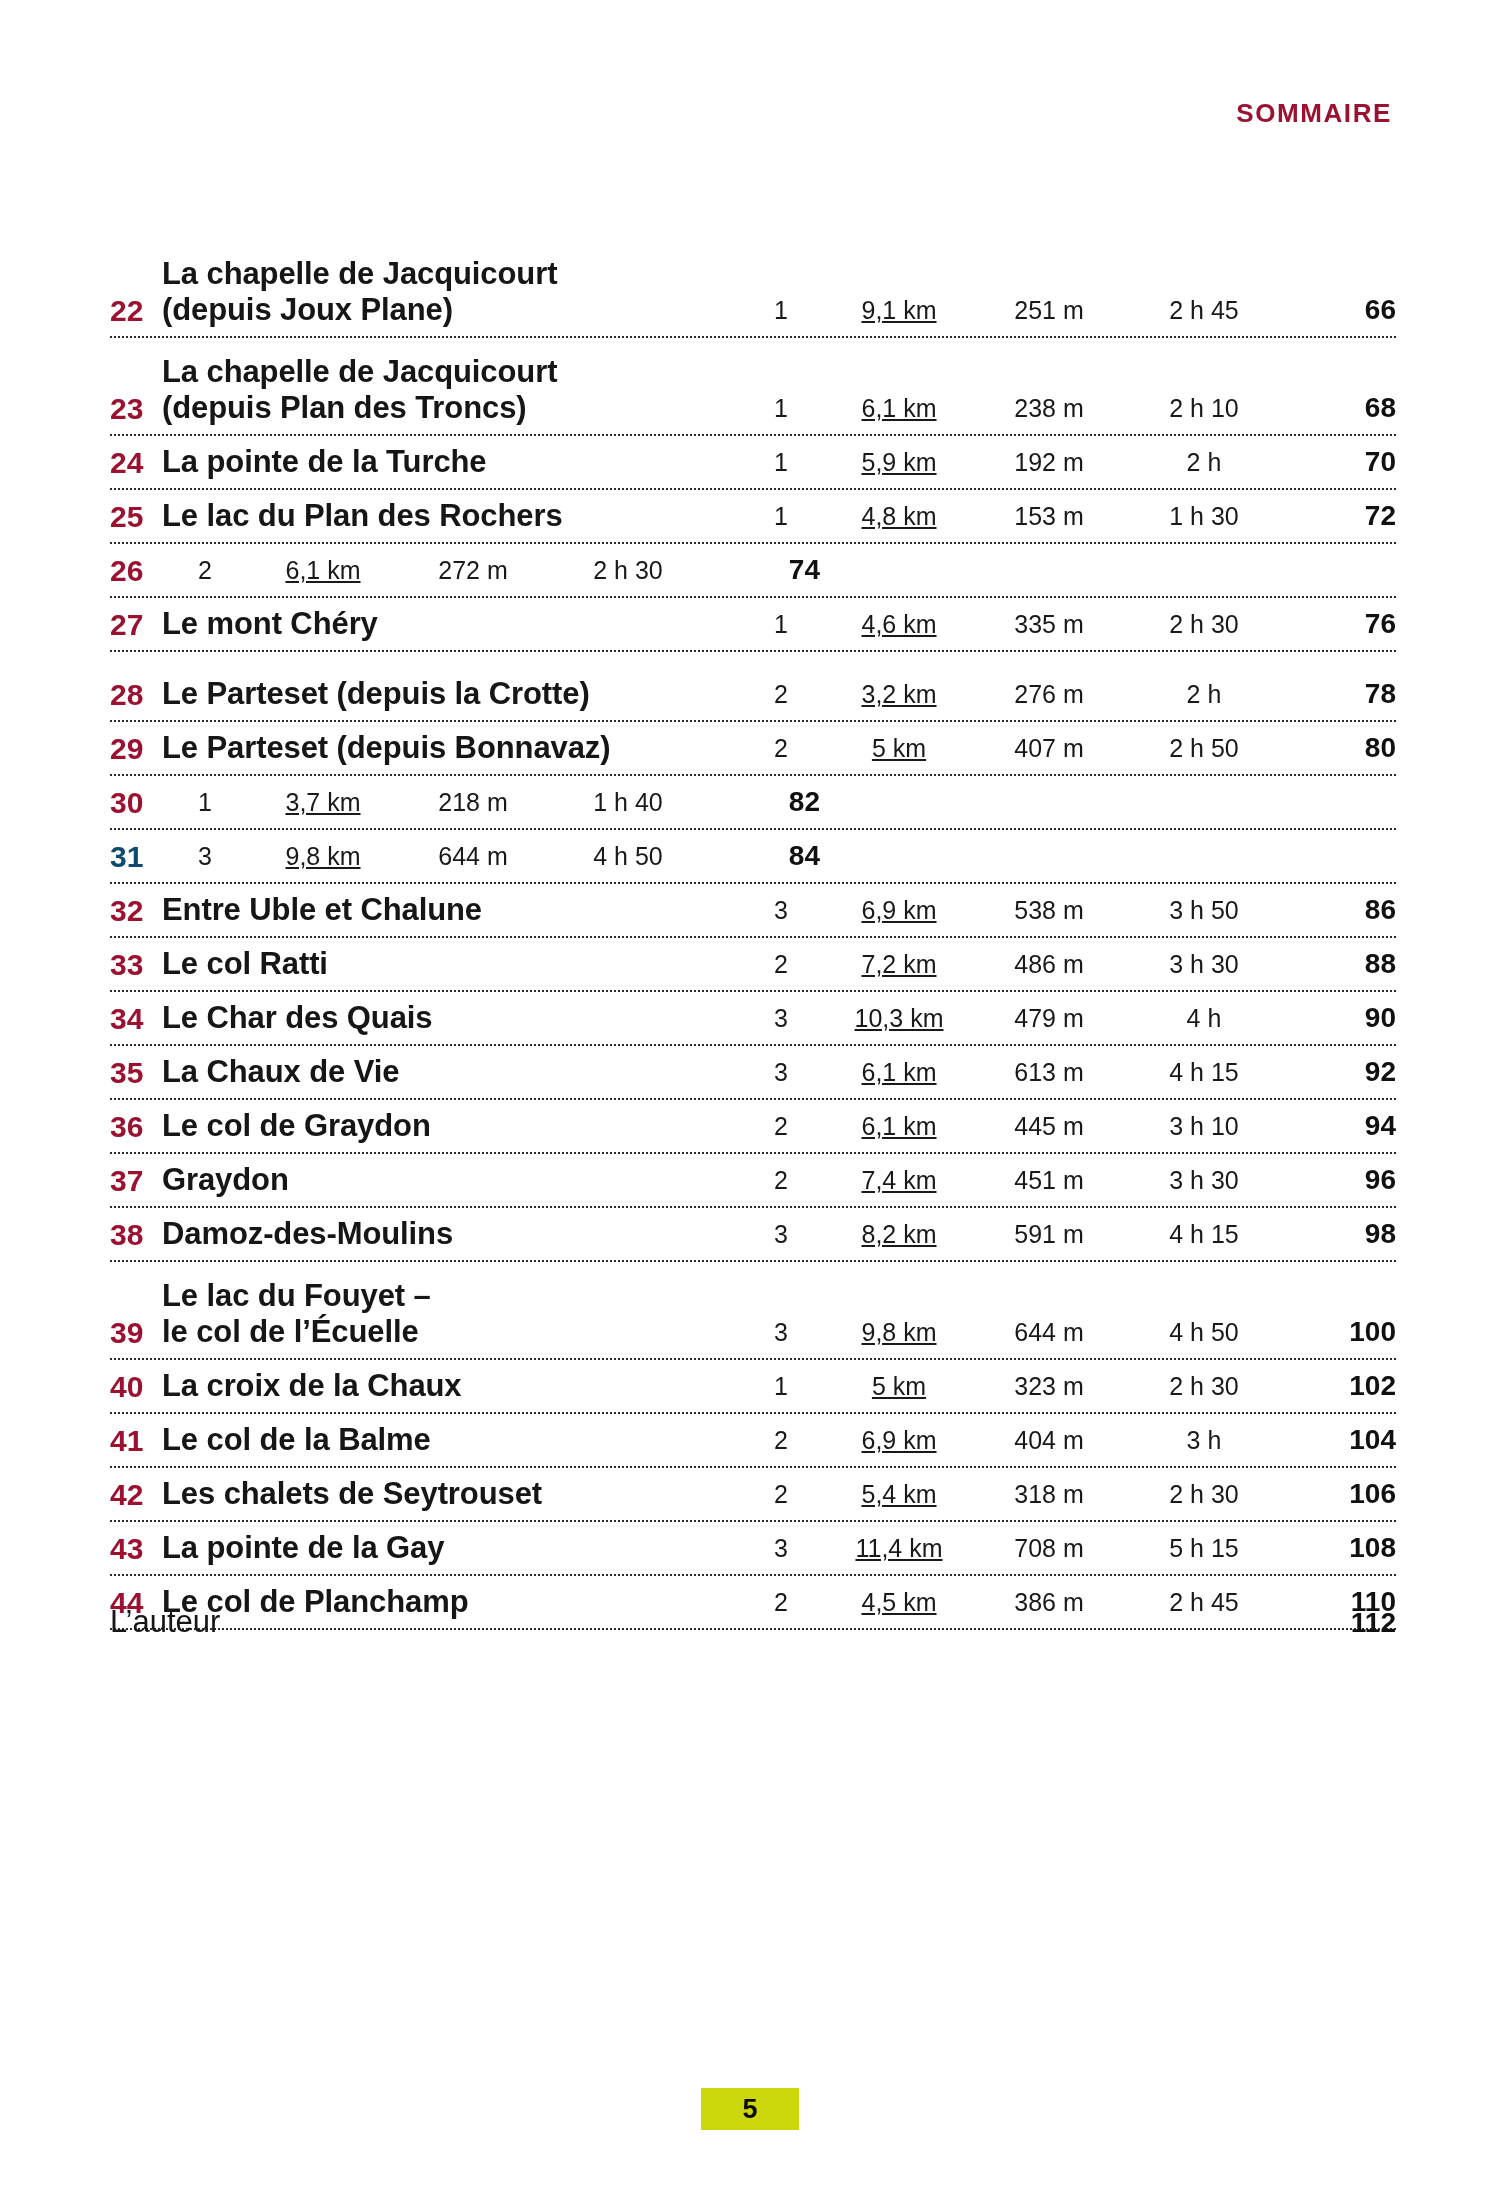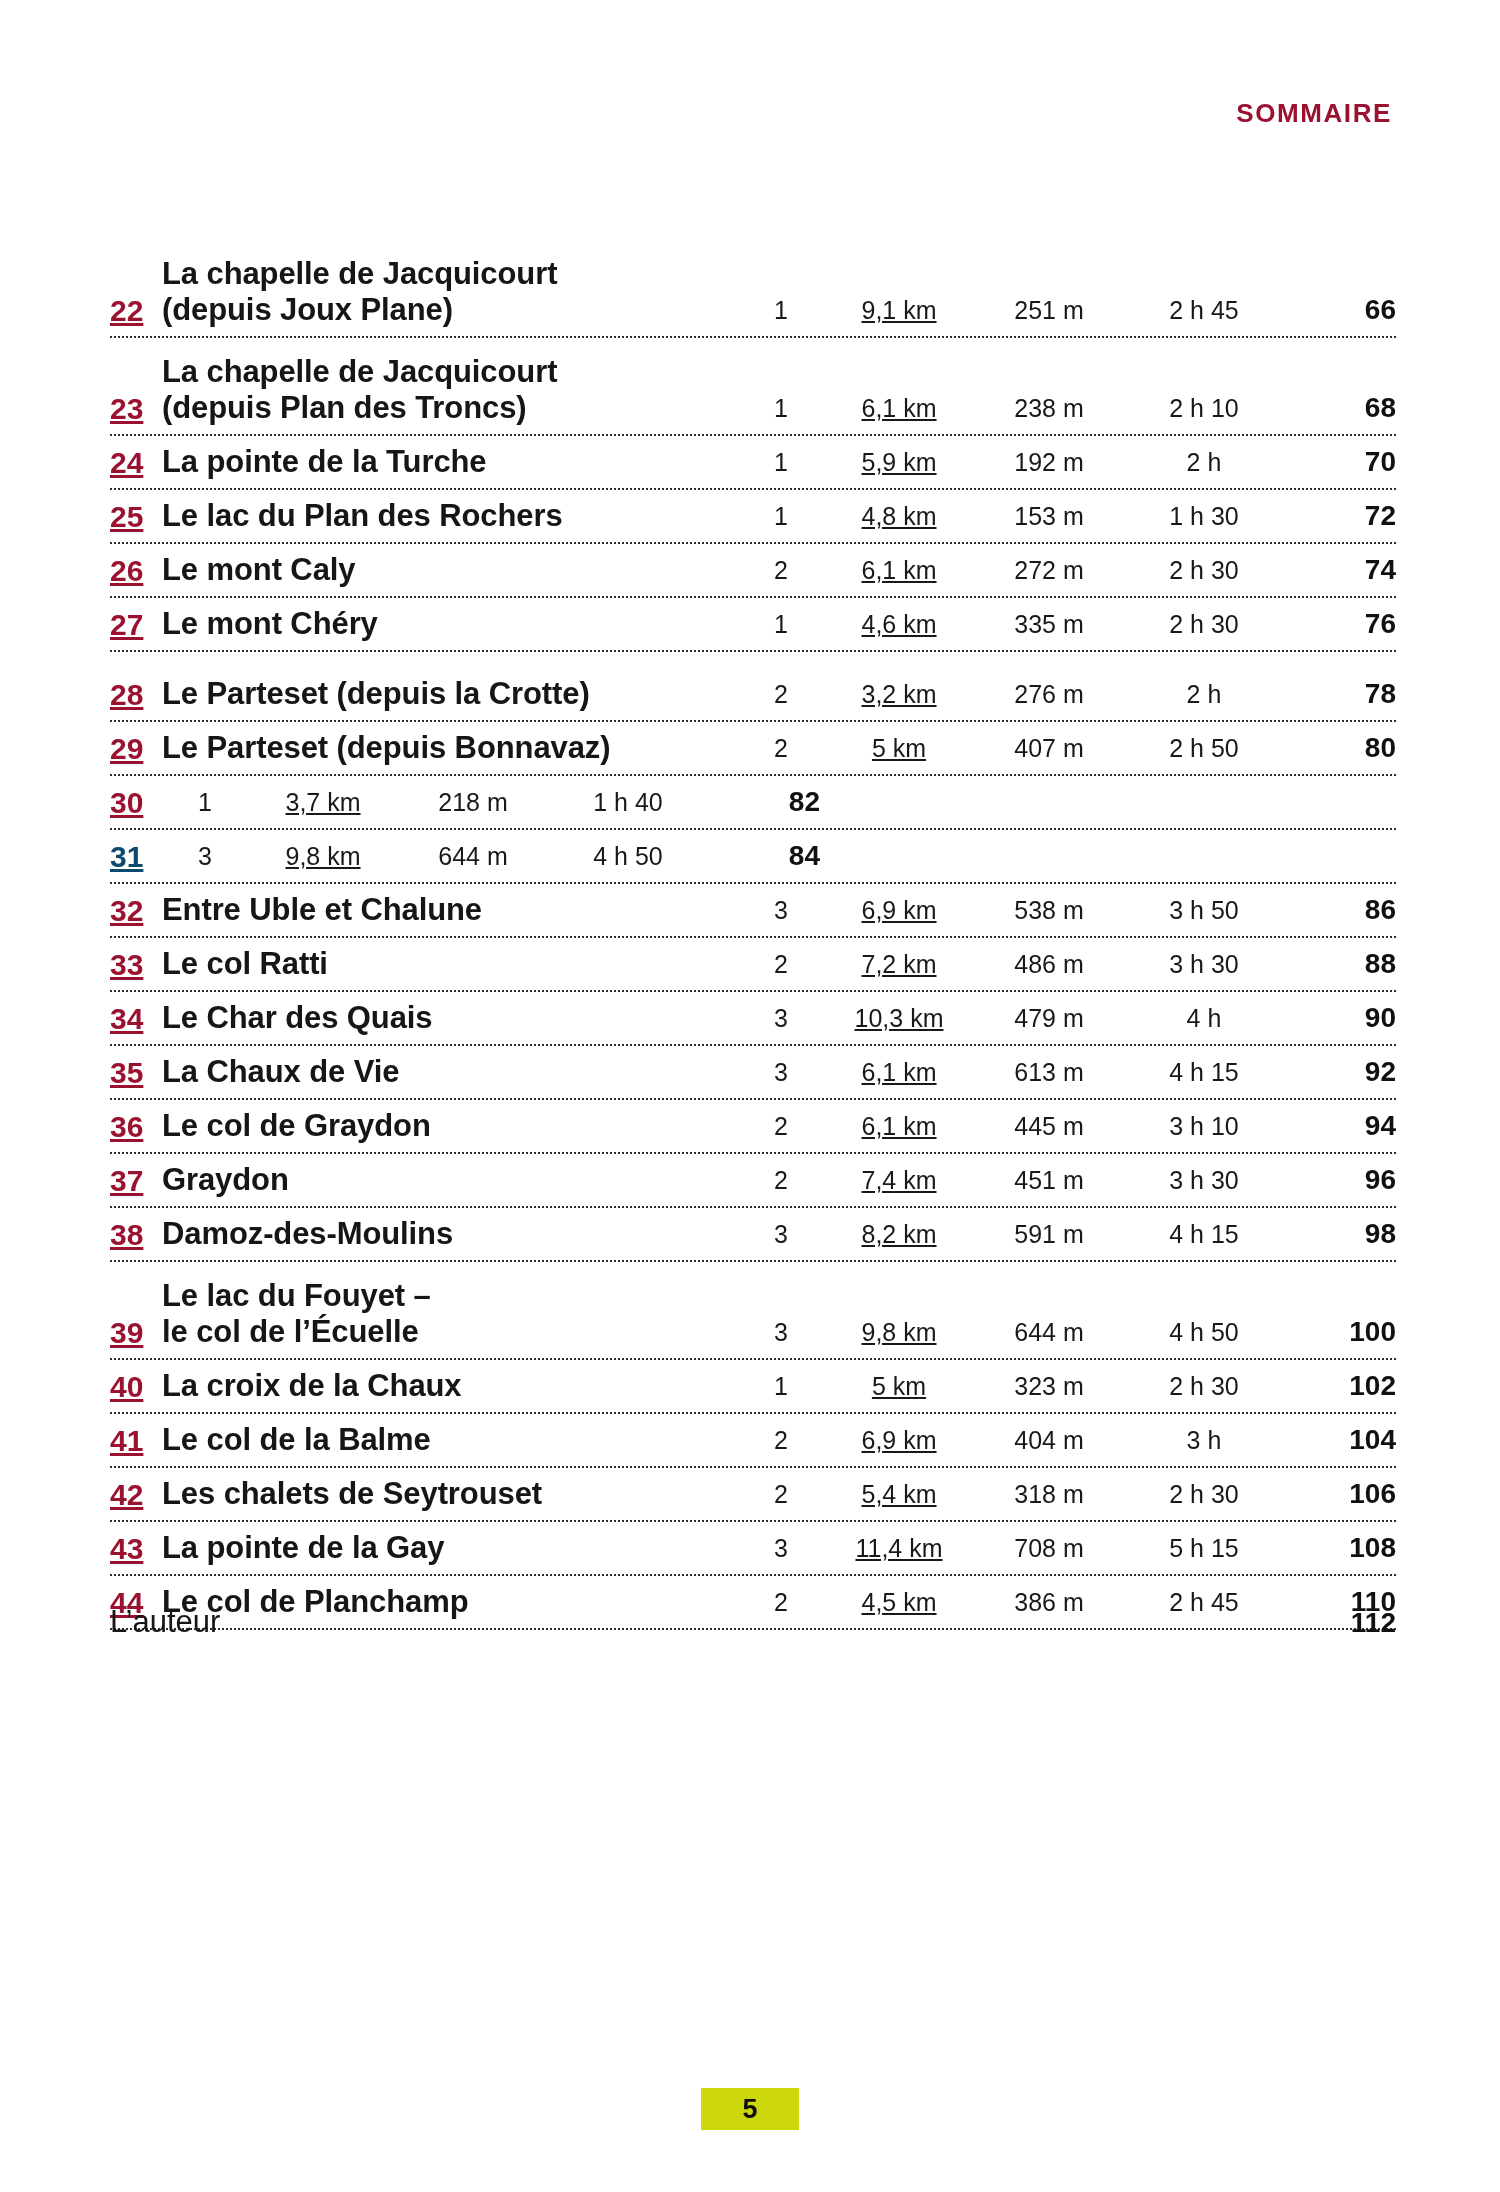--- a/index.html
+++ b/index.html
@@ -59,21 +59,20 @@
 
   .c-num {
     width: 52px;
     flex: 0 0 52px;
     color: #9B1231;
     font-size: 30px;
     font-weight: bold;
     line-height: 1.0;
     text-align: left;
     padding-bottom: 10px;
-    text-decoration: underline;
   }
 
   .c-title {
     flex: 1 1 auto;
     font-size: 31px;
     line-height: 1.16;
     color: #161616;
     padding-bottom: 8px;
     padding-right: 8px;
     letter-spacing: -0.1px;
@@ -231,23 +230,20 @@
           <div class="c-diff">1</div>
           <div class="c-dist">4,8 km</div>
           <div class="c-elev">153 m</div>
           <div class="c-time">1 h 30</div>
           <div class="c-page">72</div>
         </div>
       </div>
       <div class="toc-row">
         <div class="row-grid">
           <div class="c-num" style="color: rgb(155, 18, 49);">26</div>
-          <div class="c-title">
-            <span class="tline">Le mont Caly</span>
-          </div>
           <div class="c-diff">2</div>
           <div class="c-dist">6,1 km</div>
           <div class="c-elev">272 m</div>
           <div class="c-time">2 h 30</div>
           <div class="c-page">74</div>
         </div>
       </div>
       <div class="toc-row">
         <div class="row-grid">
           <div class="c-num" style="color: rgb(155, 18, 49);">27</div>

